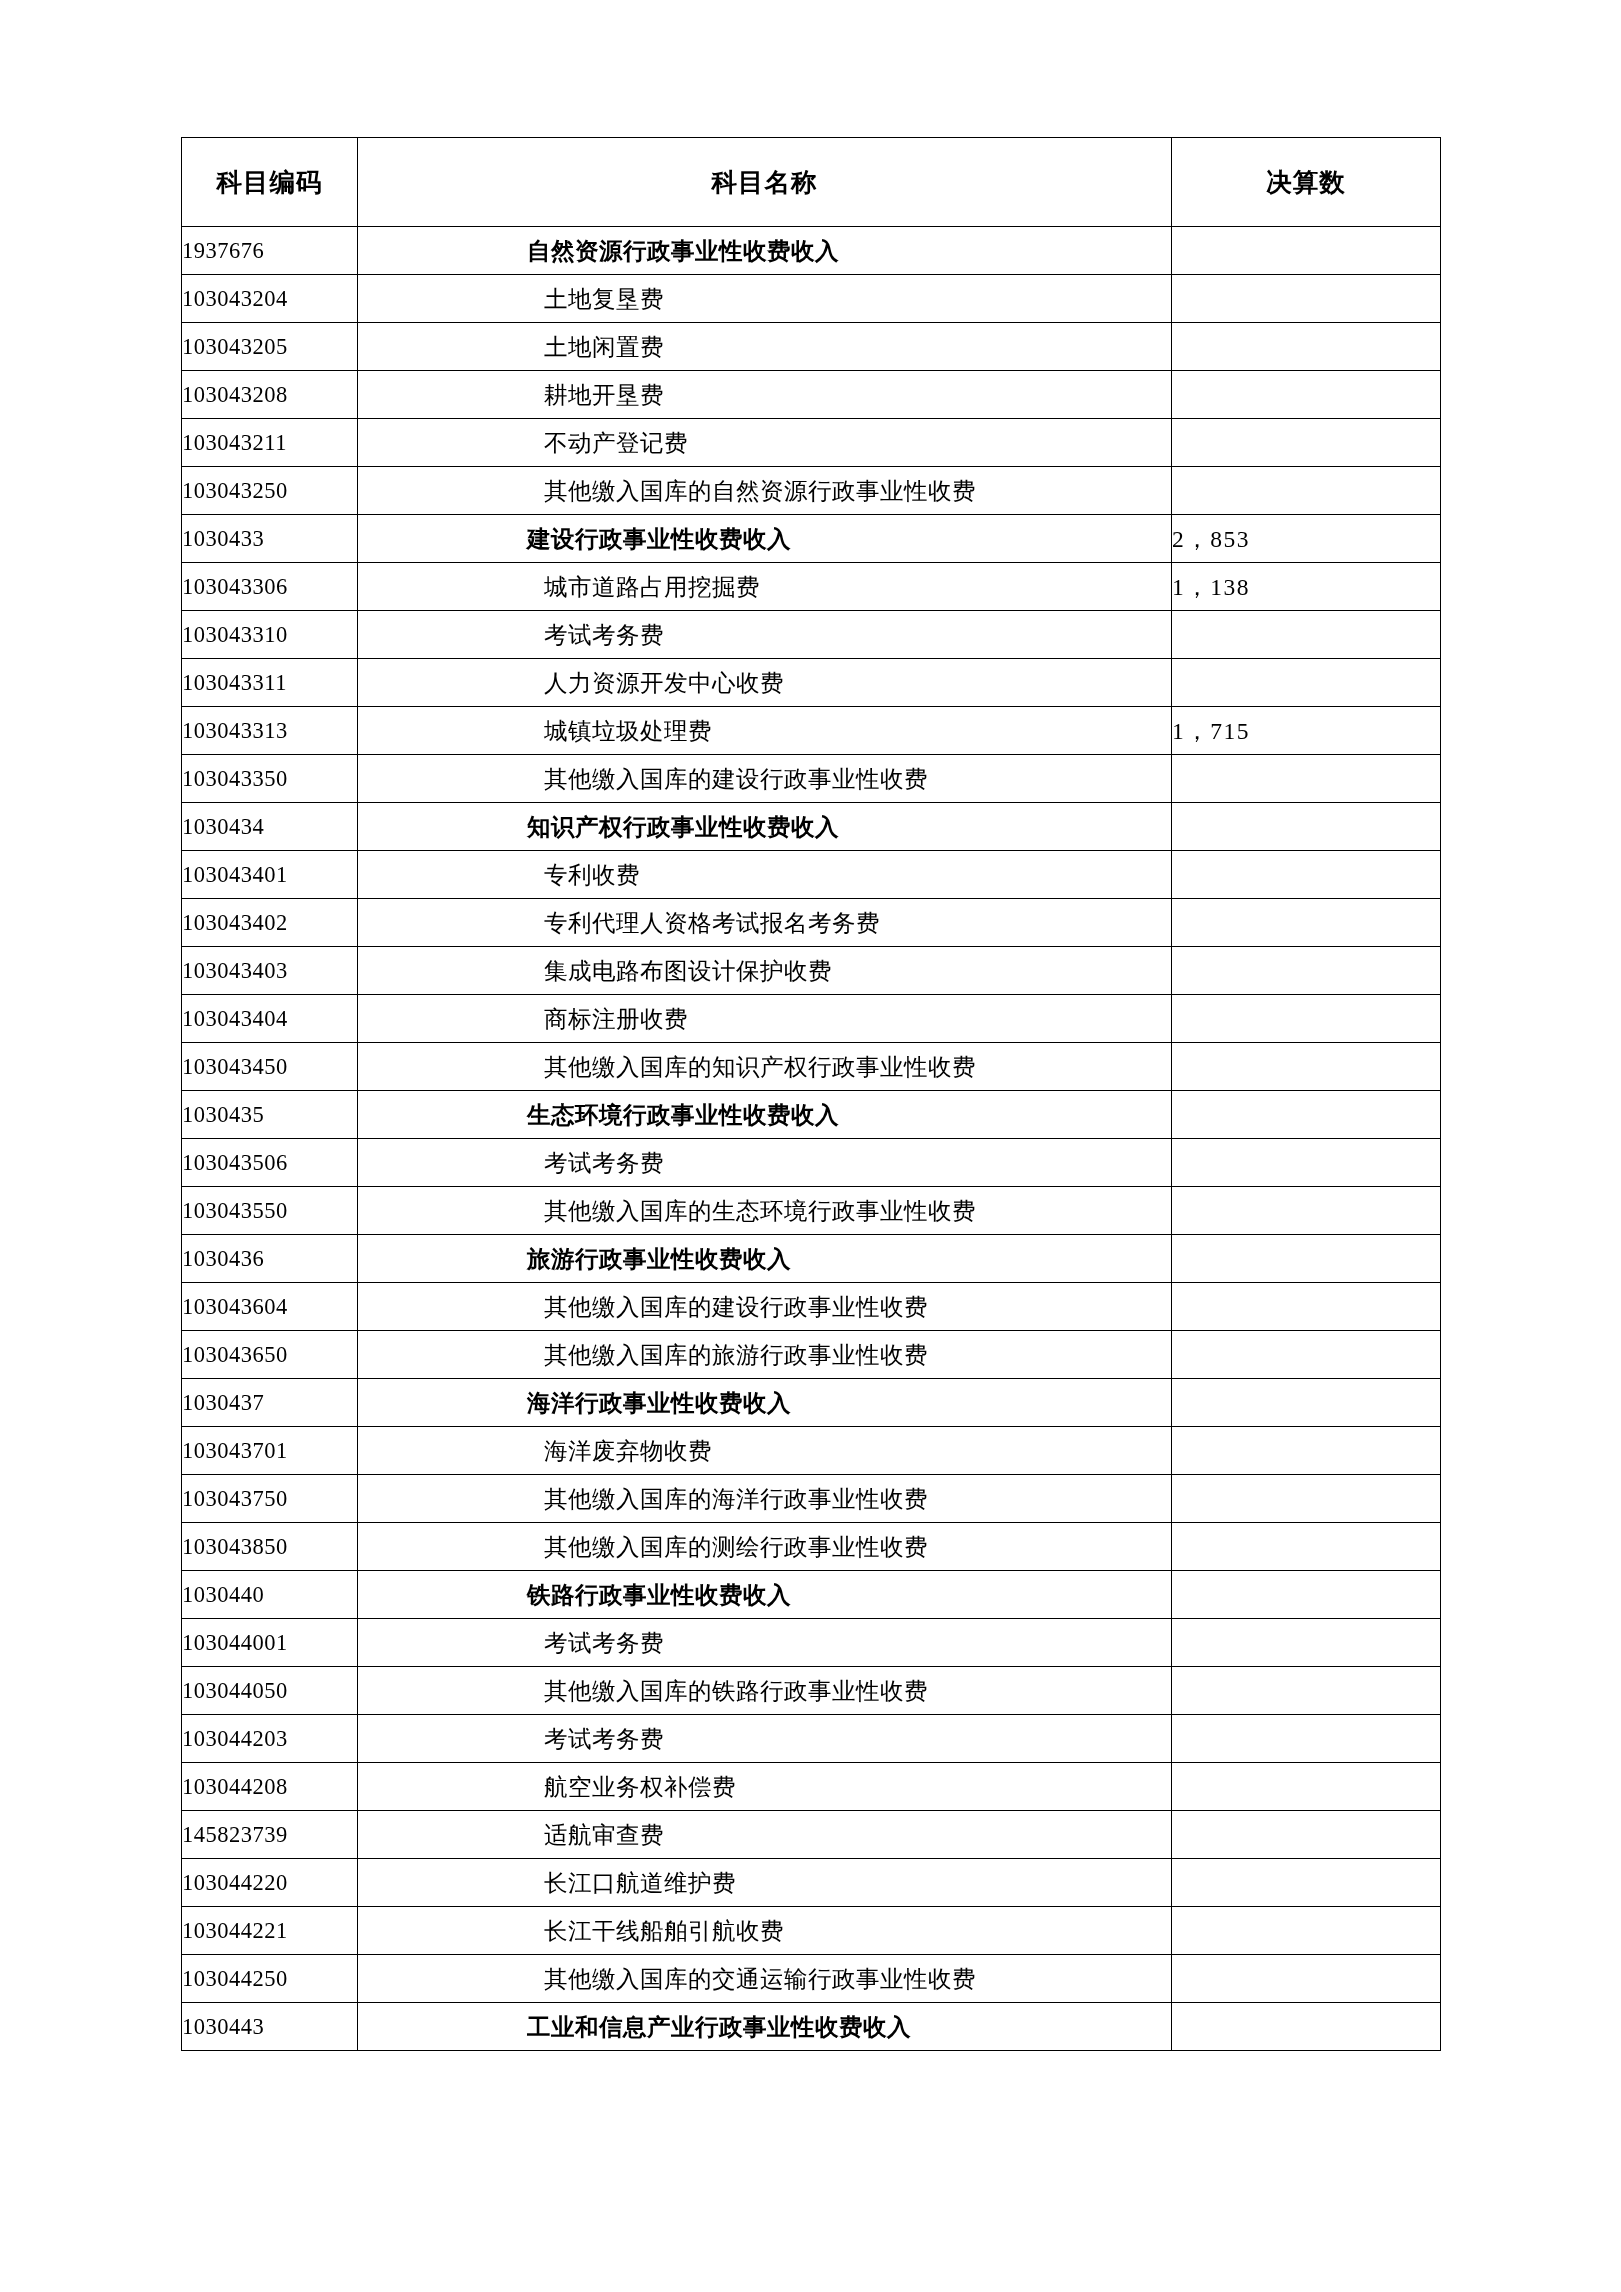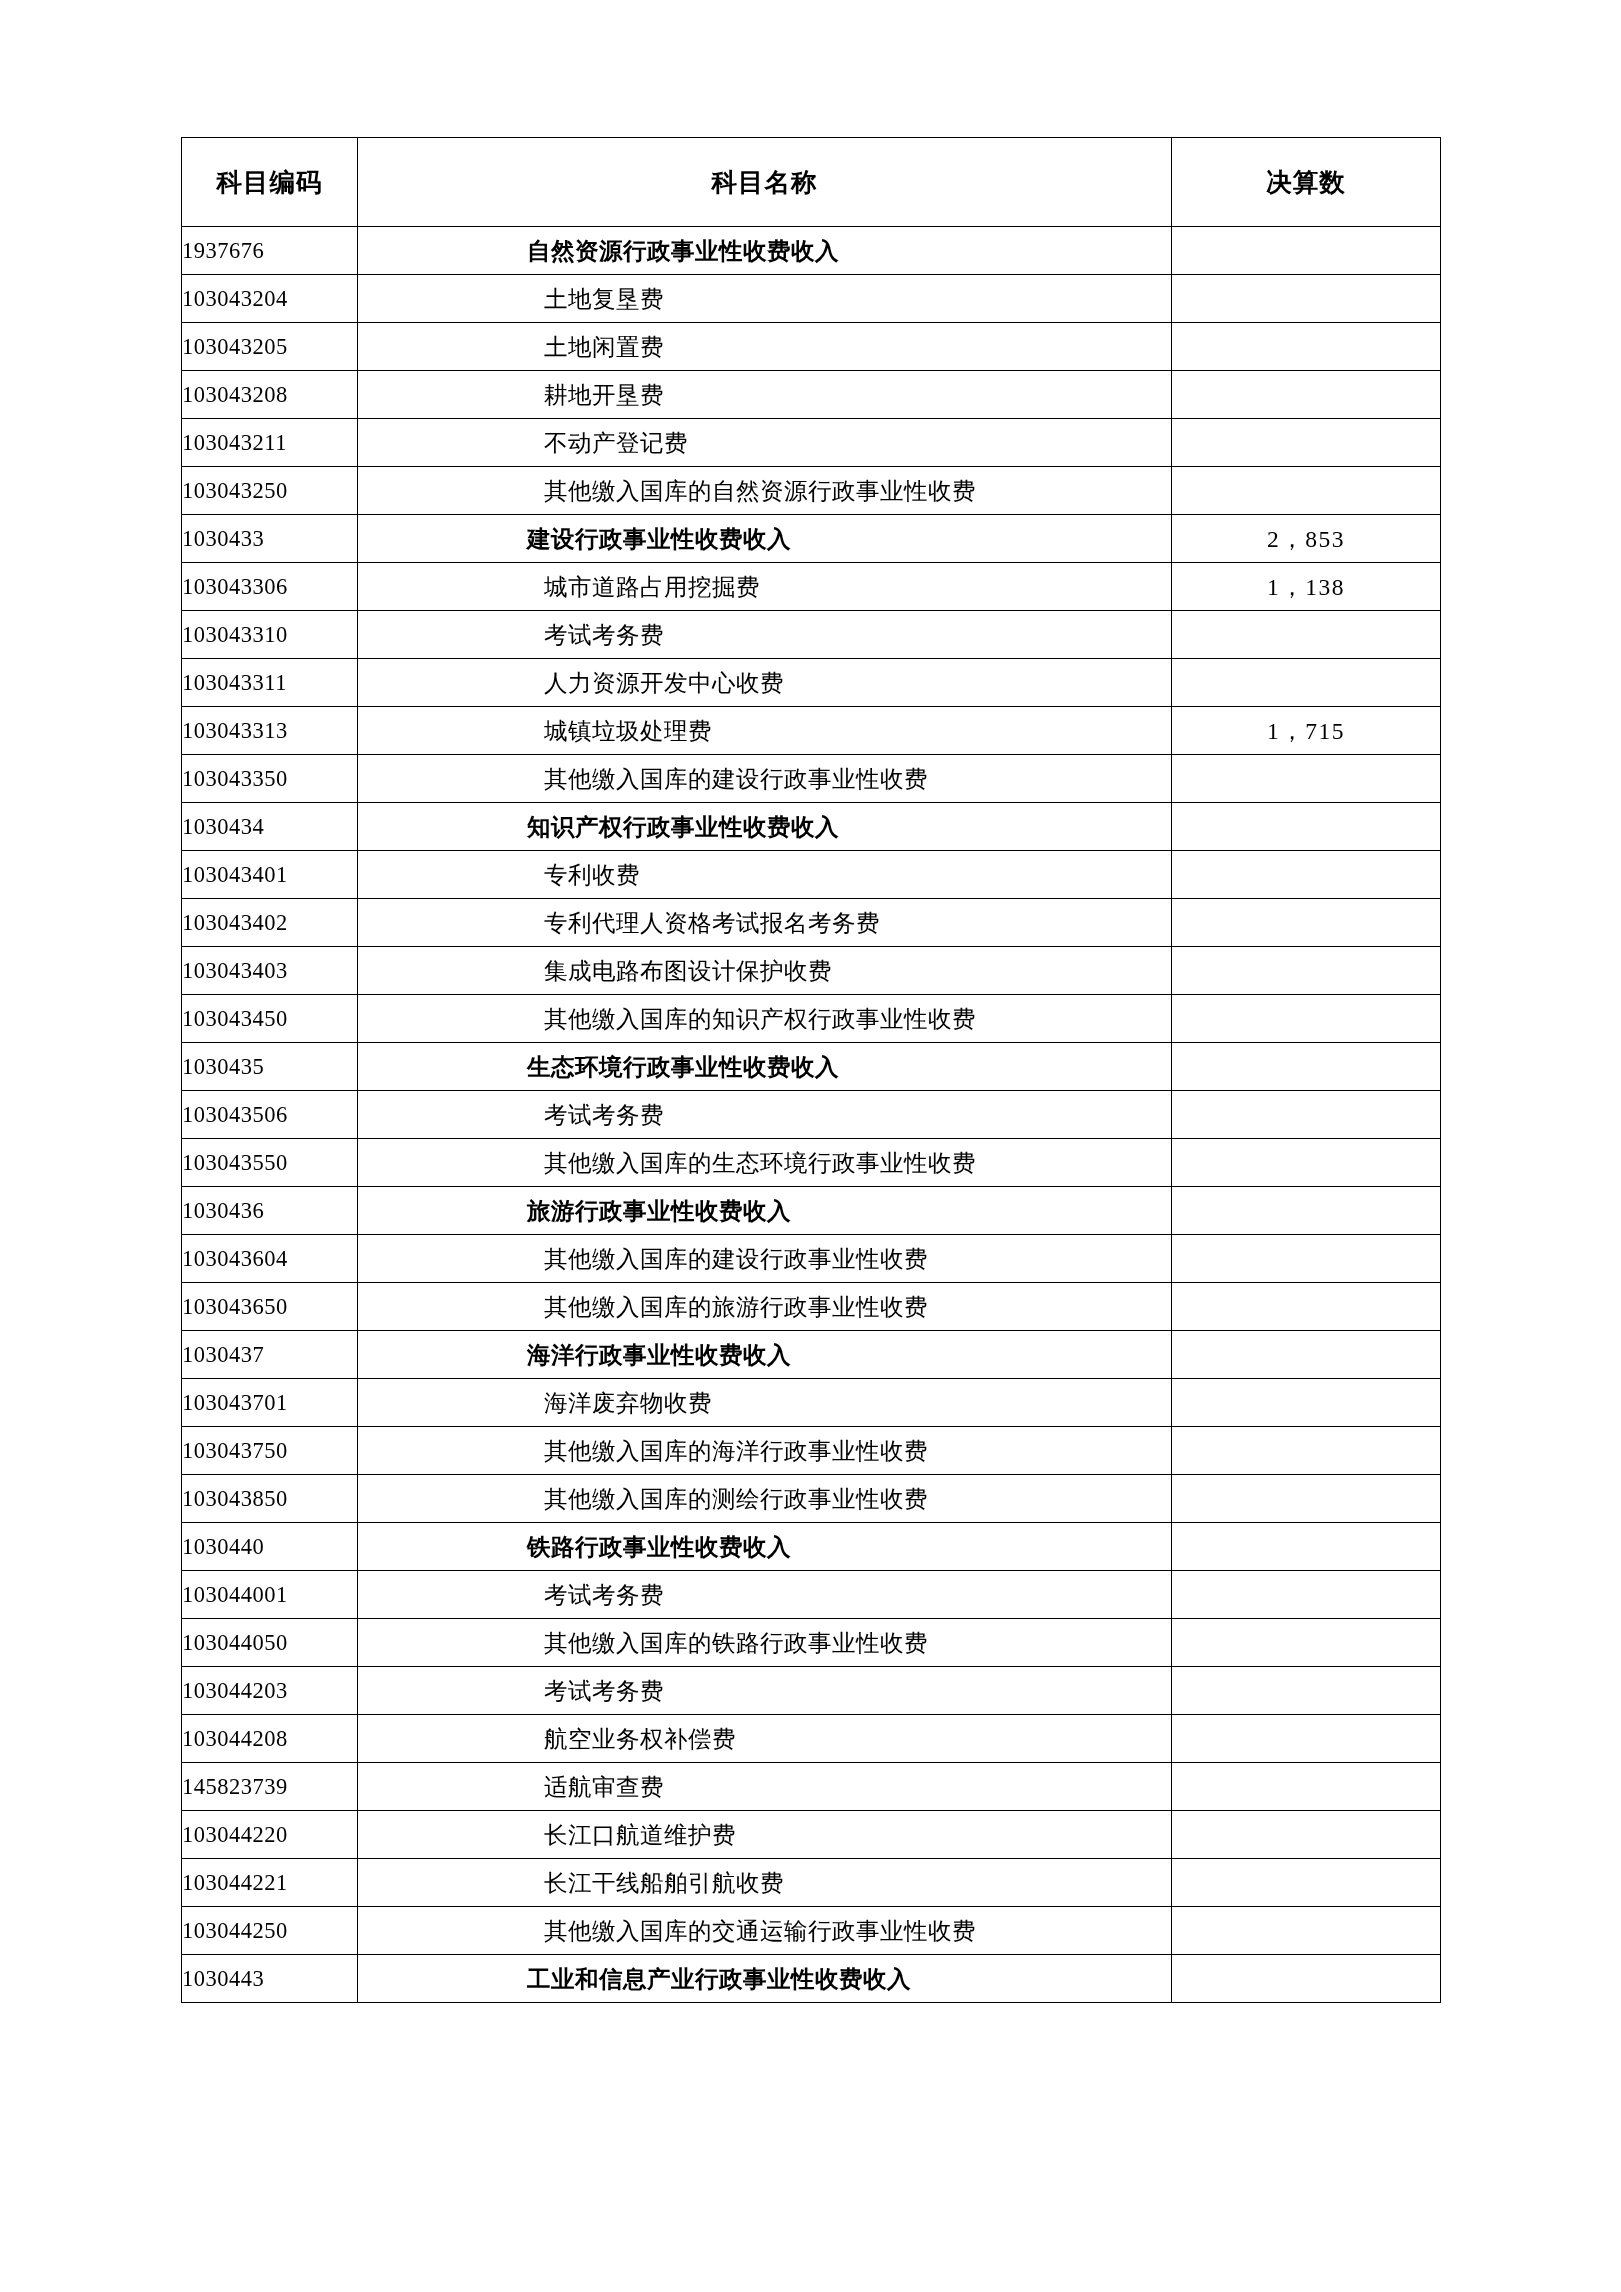--- a/index.html
+++ b/index.html
@@ -54,21 +54,21 @@
     white-space: nowrap;
   }
   td.name .ind1 { padding-left: 173px; display: inline-block; }
   td.name .ind2 { padding-left: 186px; display: inline-block; }
   tr.level-cat td.name {
     font-weight: bold;
   }
   tr.level-cat td.name .ind1 { padding-left: 169px; }
   td.amount {
     font-size: 23.5px;
-    text-align: center;
+    text-align: left;
     padding-right: 13.7px;
     letter-spacing: 1.5px;
     white-space: nowrap;
   }
 </style>
 </head>
 <body>
 
 <div class="page">
   <table class="budget">
@@ -159,20 +159,25 @@
           <td class="code">103043402</td>
           <td class="name"><span class="ind2">专利代理人资格考试报名考务费</span></td>
           <td class="amount"></td>
         </tr>
         <tr class="level-item">
           <td class="code">103043403</td>
           <td class="name"><span class="ind2">集成电路布图设计保护收费</span></td>
           <td class="amount"></td>
         </tr>
         <tr class="level-item">
+          <td class="code">103043404</td>
+          <td class="name"><span class="ind2">商标注册收费</span></td>
+          <td class="amount"></td>
+        </tr>
+        <tr class="level-item">
           <td class="code">103043450</td>
           <td class="name"><span class="ind2">其他缴入国库的知识产权行政事业性收费</span></td>
           <td class="amount"></td>
         </tr>
         <tr class="level-cat">
           <td class="code">1030435</td>
           <td class="name"><span class="ind1">生态环境行政事业性收费收入</span></td>
           <td class="amount"></td>
         </tr>
         <tr class="level-item">

